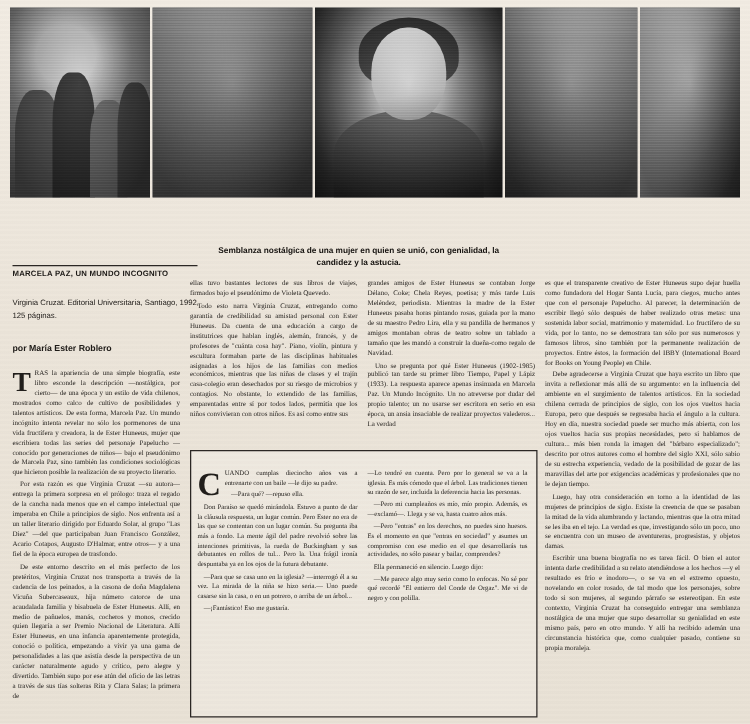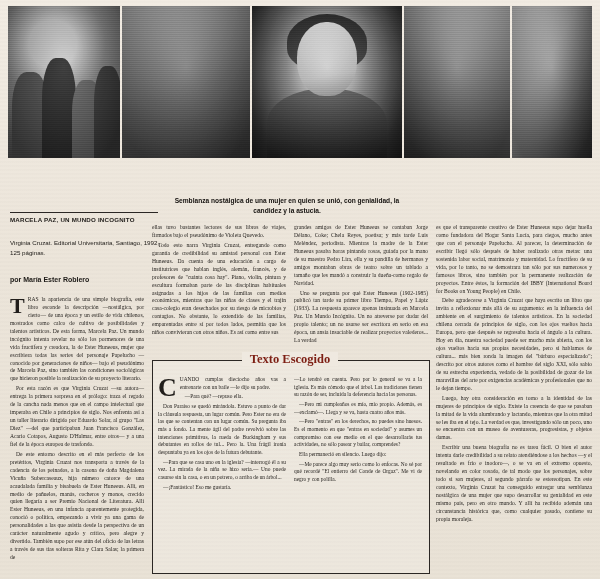--- a/index.html
+++ b/index.html
@@ -202,21 +202,20 @@
   </div>
 
   <div class="col c4">
     <p class="first">es que el transparente creativo de Ester Huneeus supo dejar huella como fundadora del Hogar Santa Lucía, para ciegos, mucho antes que con el personaje Papelucho. Al parecer, la determinación de escribir llegó sólo después de haber realizado otras metas: una sostenida labor social, matrimonio y maternidad. Lo fructífero de su vida, por lo tanto, no se demostrara tan sólo por sus numerosos y famosos libros, sino también por la permanente realización de proyectos. Entre éstos, la formación del IBBY (International Board for Books on Young People) en Chile.</p>
     <p>Debe agradecerse a Virginia Cruzat que haya escrito un libro que invita a reflexionar más allá de su argumento: en la influencia del ambiente en el surgimiento de talentos artísticos. En la sociedad chilena cerrada de principios de siglo, con los ojos vueltos hacia Europa, pero que después se regresaba hacia el ángulo a la cultura. Hoy en día, nuestra sociedad puede ser mucho más abierta, con los ojos vueltos hacia sus propias necesidades, pero si hablamos de cultura... más bien ronda la imagen del "bárbaro especializado"; descrito por otros autores como el hombre del siglo XXI, sólo sabio de su estrecha experiencia, vedado de la posibilidad de gozar de las maravillas del arte por exigencias académicas y profesionales que no le dejan tiempo.</p>
     <p>Luego, hay otra consideración en torno a la identidad de las mujeres de principios de siglo. Existe la creencia de que se pasaban la mitad de la vida alumbrando y lactando, mientras que la otra mitad se les iba en el tejo. La verdad es que, investigando sólo un poco, uno se encuentra con un museo de aventureras, progresistas, y objetos damas.</p>
     <p>Escribir una buena biografía no es tarea fácil. O bien el autor intenta darle credibilidad a su relato atendiéndose a los hechos —y el resultado es frío e inodoro—, o se va en el extremo opuesto, novelando en color rosado, de tal modo que los personajes, sobre todo si son mujeres, al segundo párrafo se estereotipan. En este contexto, Virginia Cruzat ha conseguido entregar una semblanza nostálgica de una mujer que supo desarrollar su genialidad en este mismo país, pero en otro mundo. Y allí ha recibido ademán una circunstancia histórica que, como cualquier pasado, contiene su propia moraleja.</p>
   </div>
 
   <div class="box"></div>
-  <div class="box-title"><span>Texto Escogido</span></div>
 
   <div class="boxcols">
     <div class="bcol">
       <p class="first"><span class="bigC">C</span><span>UANDO cumplas dieciocho años vas a entrenarte con un baile —le dijo su padre.</span></p>
       <p>—Para qué? —repuso ella.</p>
       <p>Don Paraíso se quedó mirándola. Estuvo a punto de dar la cláusula respuesta, un lugar común. Pero Ester no era de las que se contentan con un lugar común. Su pregunta iba más a fondo. La mente ágil del padre revolvió sobre las intenciones primitivas, la rueda de Buckingham y sus debutantes en rollos de tul... Pero la. Una frágil ironía despuntaba ya en los ojos de la futura debutante.</p>
       <p>—Para que se casa uno en la iglesia? —interrogó él a su vez. La mirada de la niña se hizo seria.— Uno puede casarse sin la casa, o en un potrero, o arriba de un árbol...</p>
       <p>—¡Fantástico! Eso me gustaría.</p>
     </div>
     <div class="bcol">

